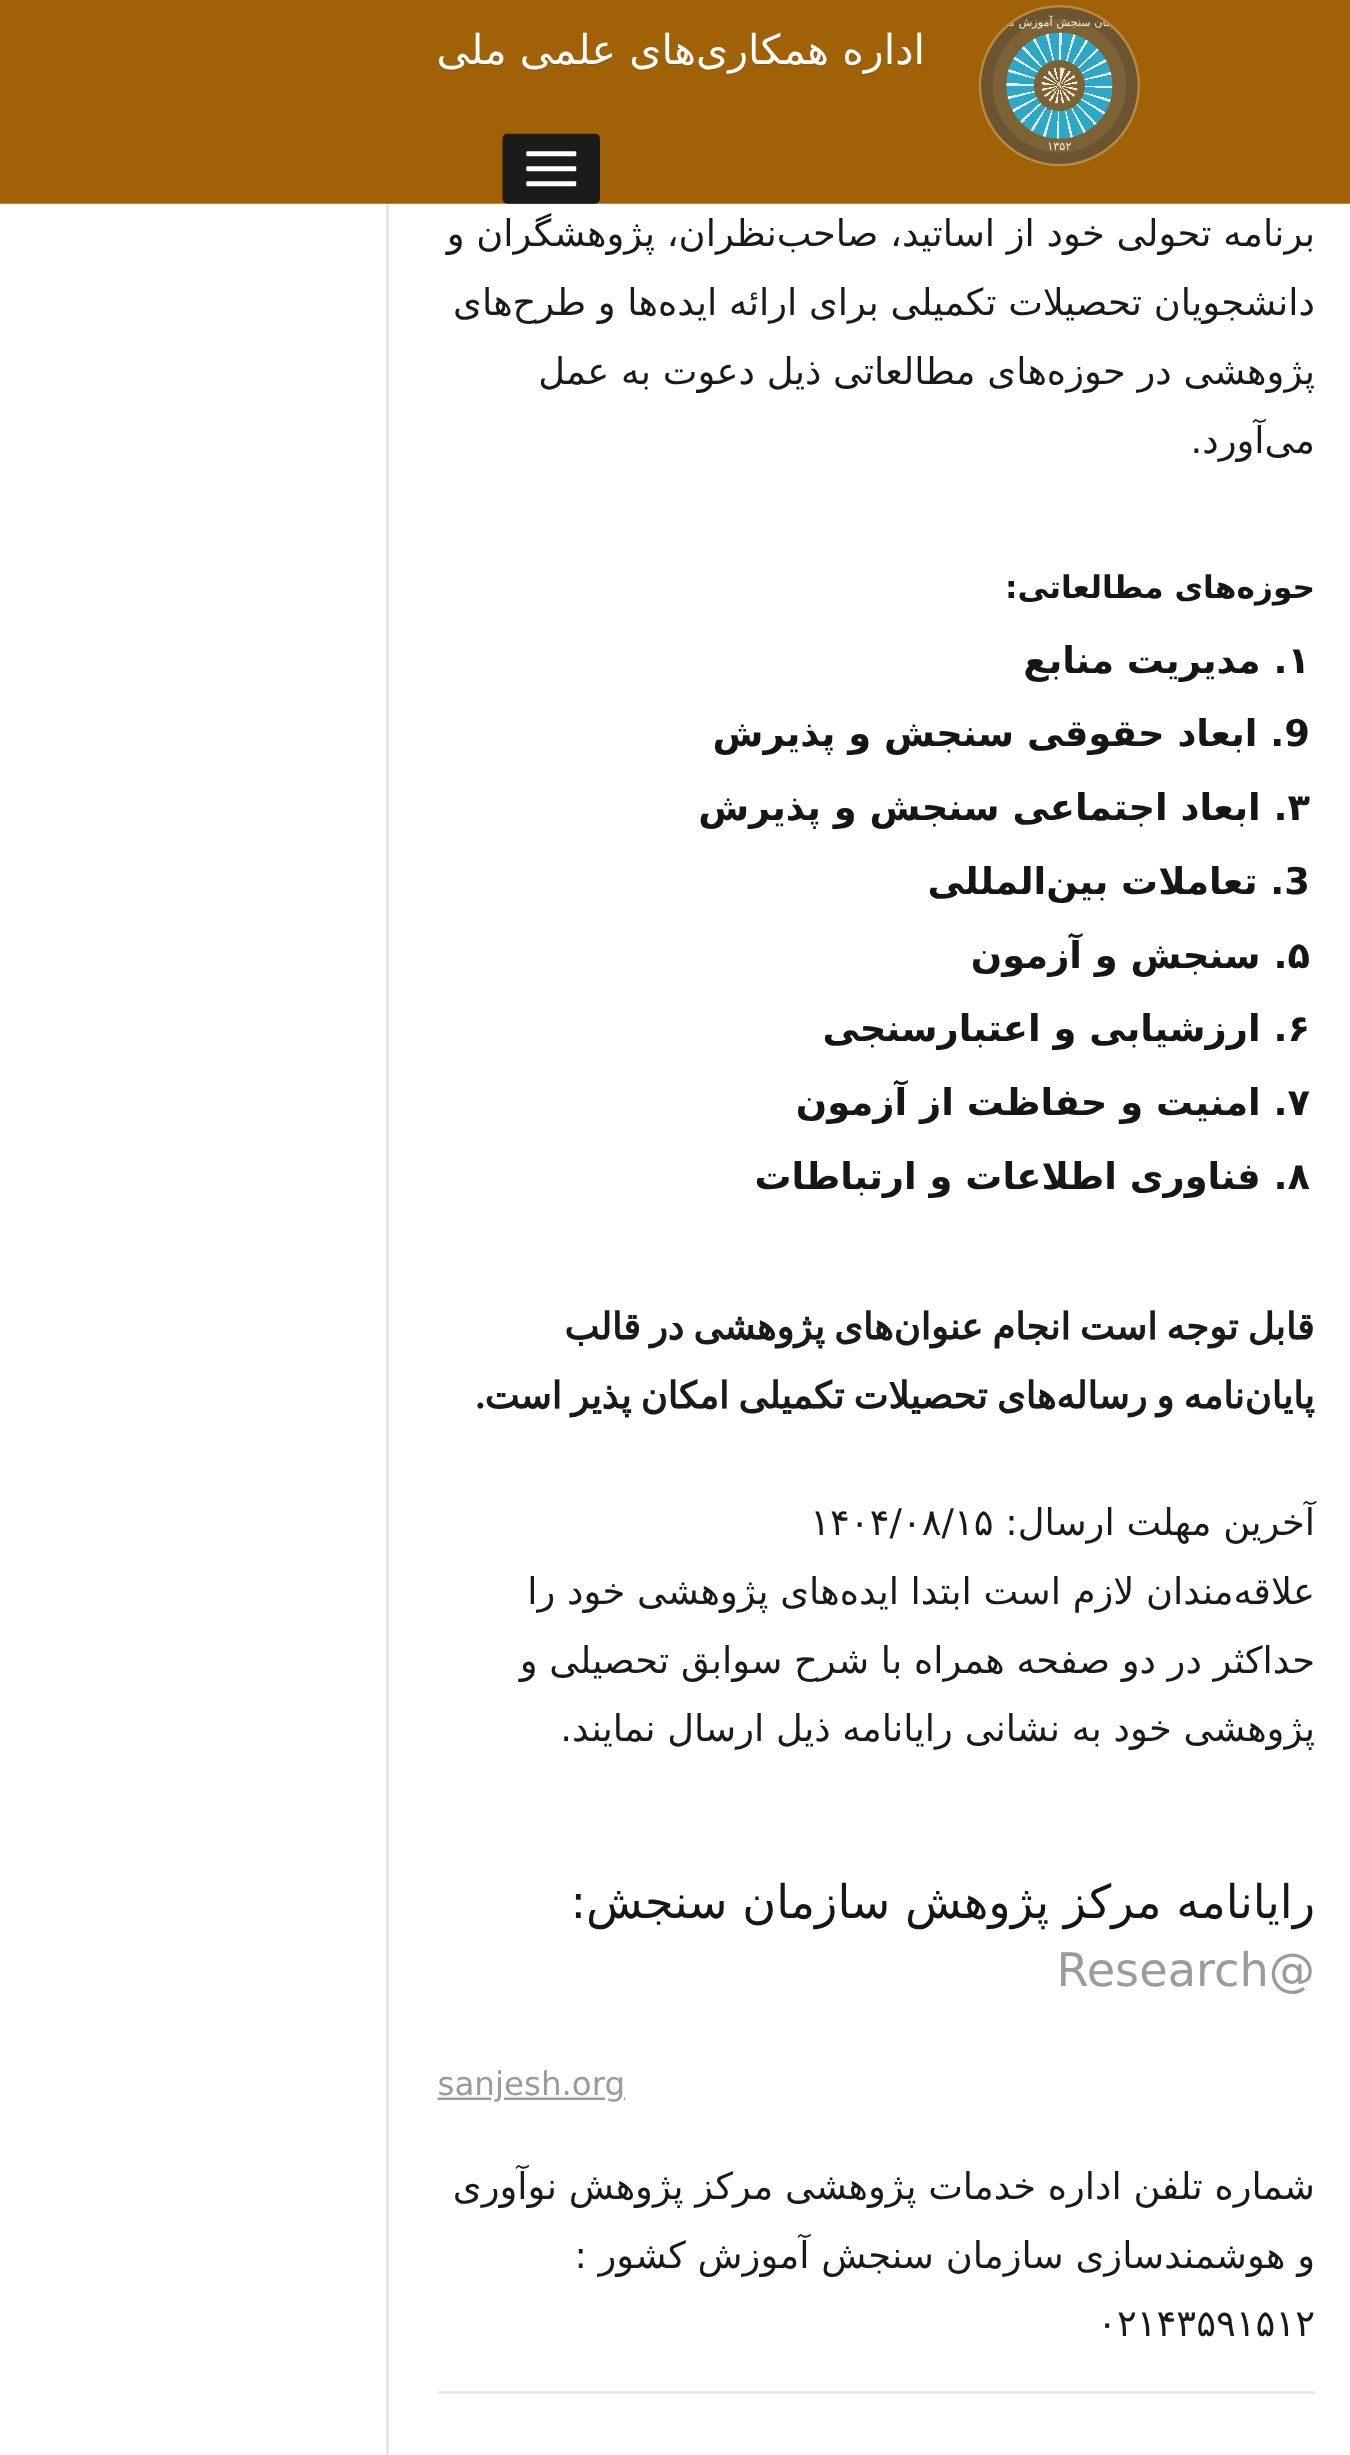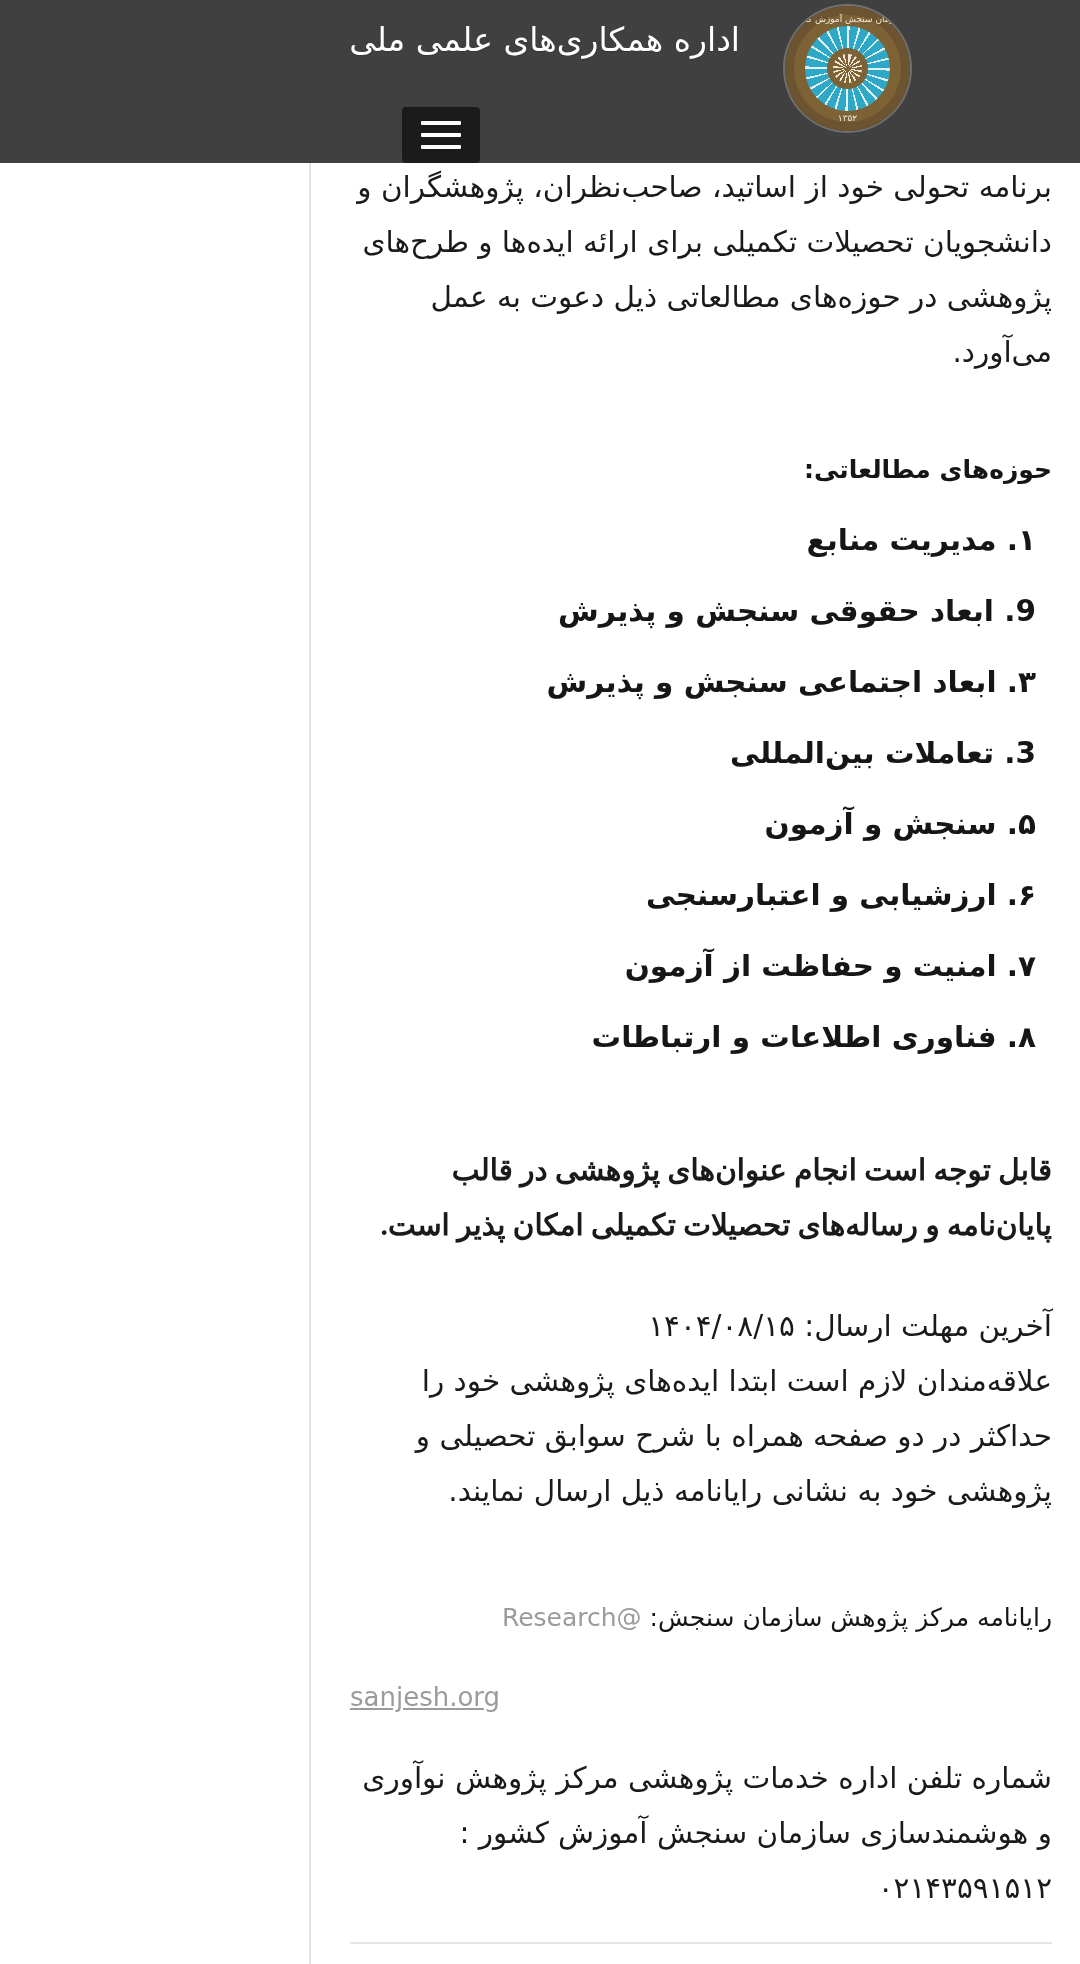--- a/index.html
+++ b/index.html
@@ -32,21 +32,21 @@
     height: 1964px;
     background: #e3e3e3;
   }
 
   
   .header {
     position: absolute;
     top: 0; left: 0;
     width: 1080px;
     height: 163px;
-    background: #404040;
+    background: #a16207;
     box-sizing: border-box;
   }
   .header-inner {
     position: relative;
     width: 100%;
     height: 100%;
   }
   .brand-title {
     position: absolute;
     top: 20px;
@@ -168,30 +168,30 @@
   .spacer-sm { height: 26px; }
 
   ol.topics {
     list-style: none;
     margin: 0;
     padding: 0;
     font-weight: 700;
     font-size: 29.5px;
     line-height: 55px;
   }
-  ol.topics li { margin: 16px; }
+  ol.topics li { margin: 4px; }
 
   .heading-bold {
     font-weight: 700;
     font-size: 25px;
     line-height: 55px;
   }
 
   .email-line {
-    font-size: 25px;
+    font-size: 37px;
     line-height: 55px;
   }
   .email-link {
     color: #9b9b9b;
     text-decoration: none;
     direction: ltr;
     unicode-bidi: embed;
   }
   .email-second {
     display: block;

